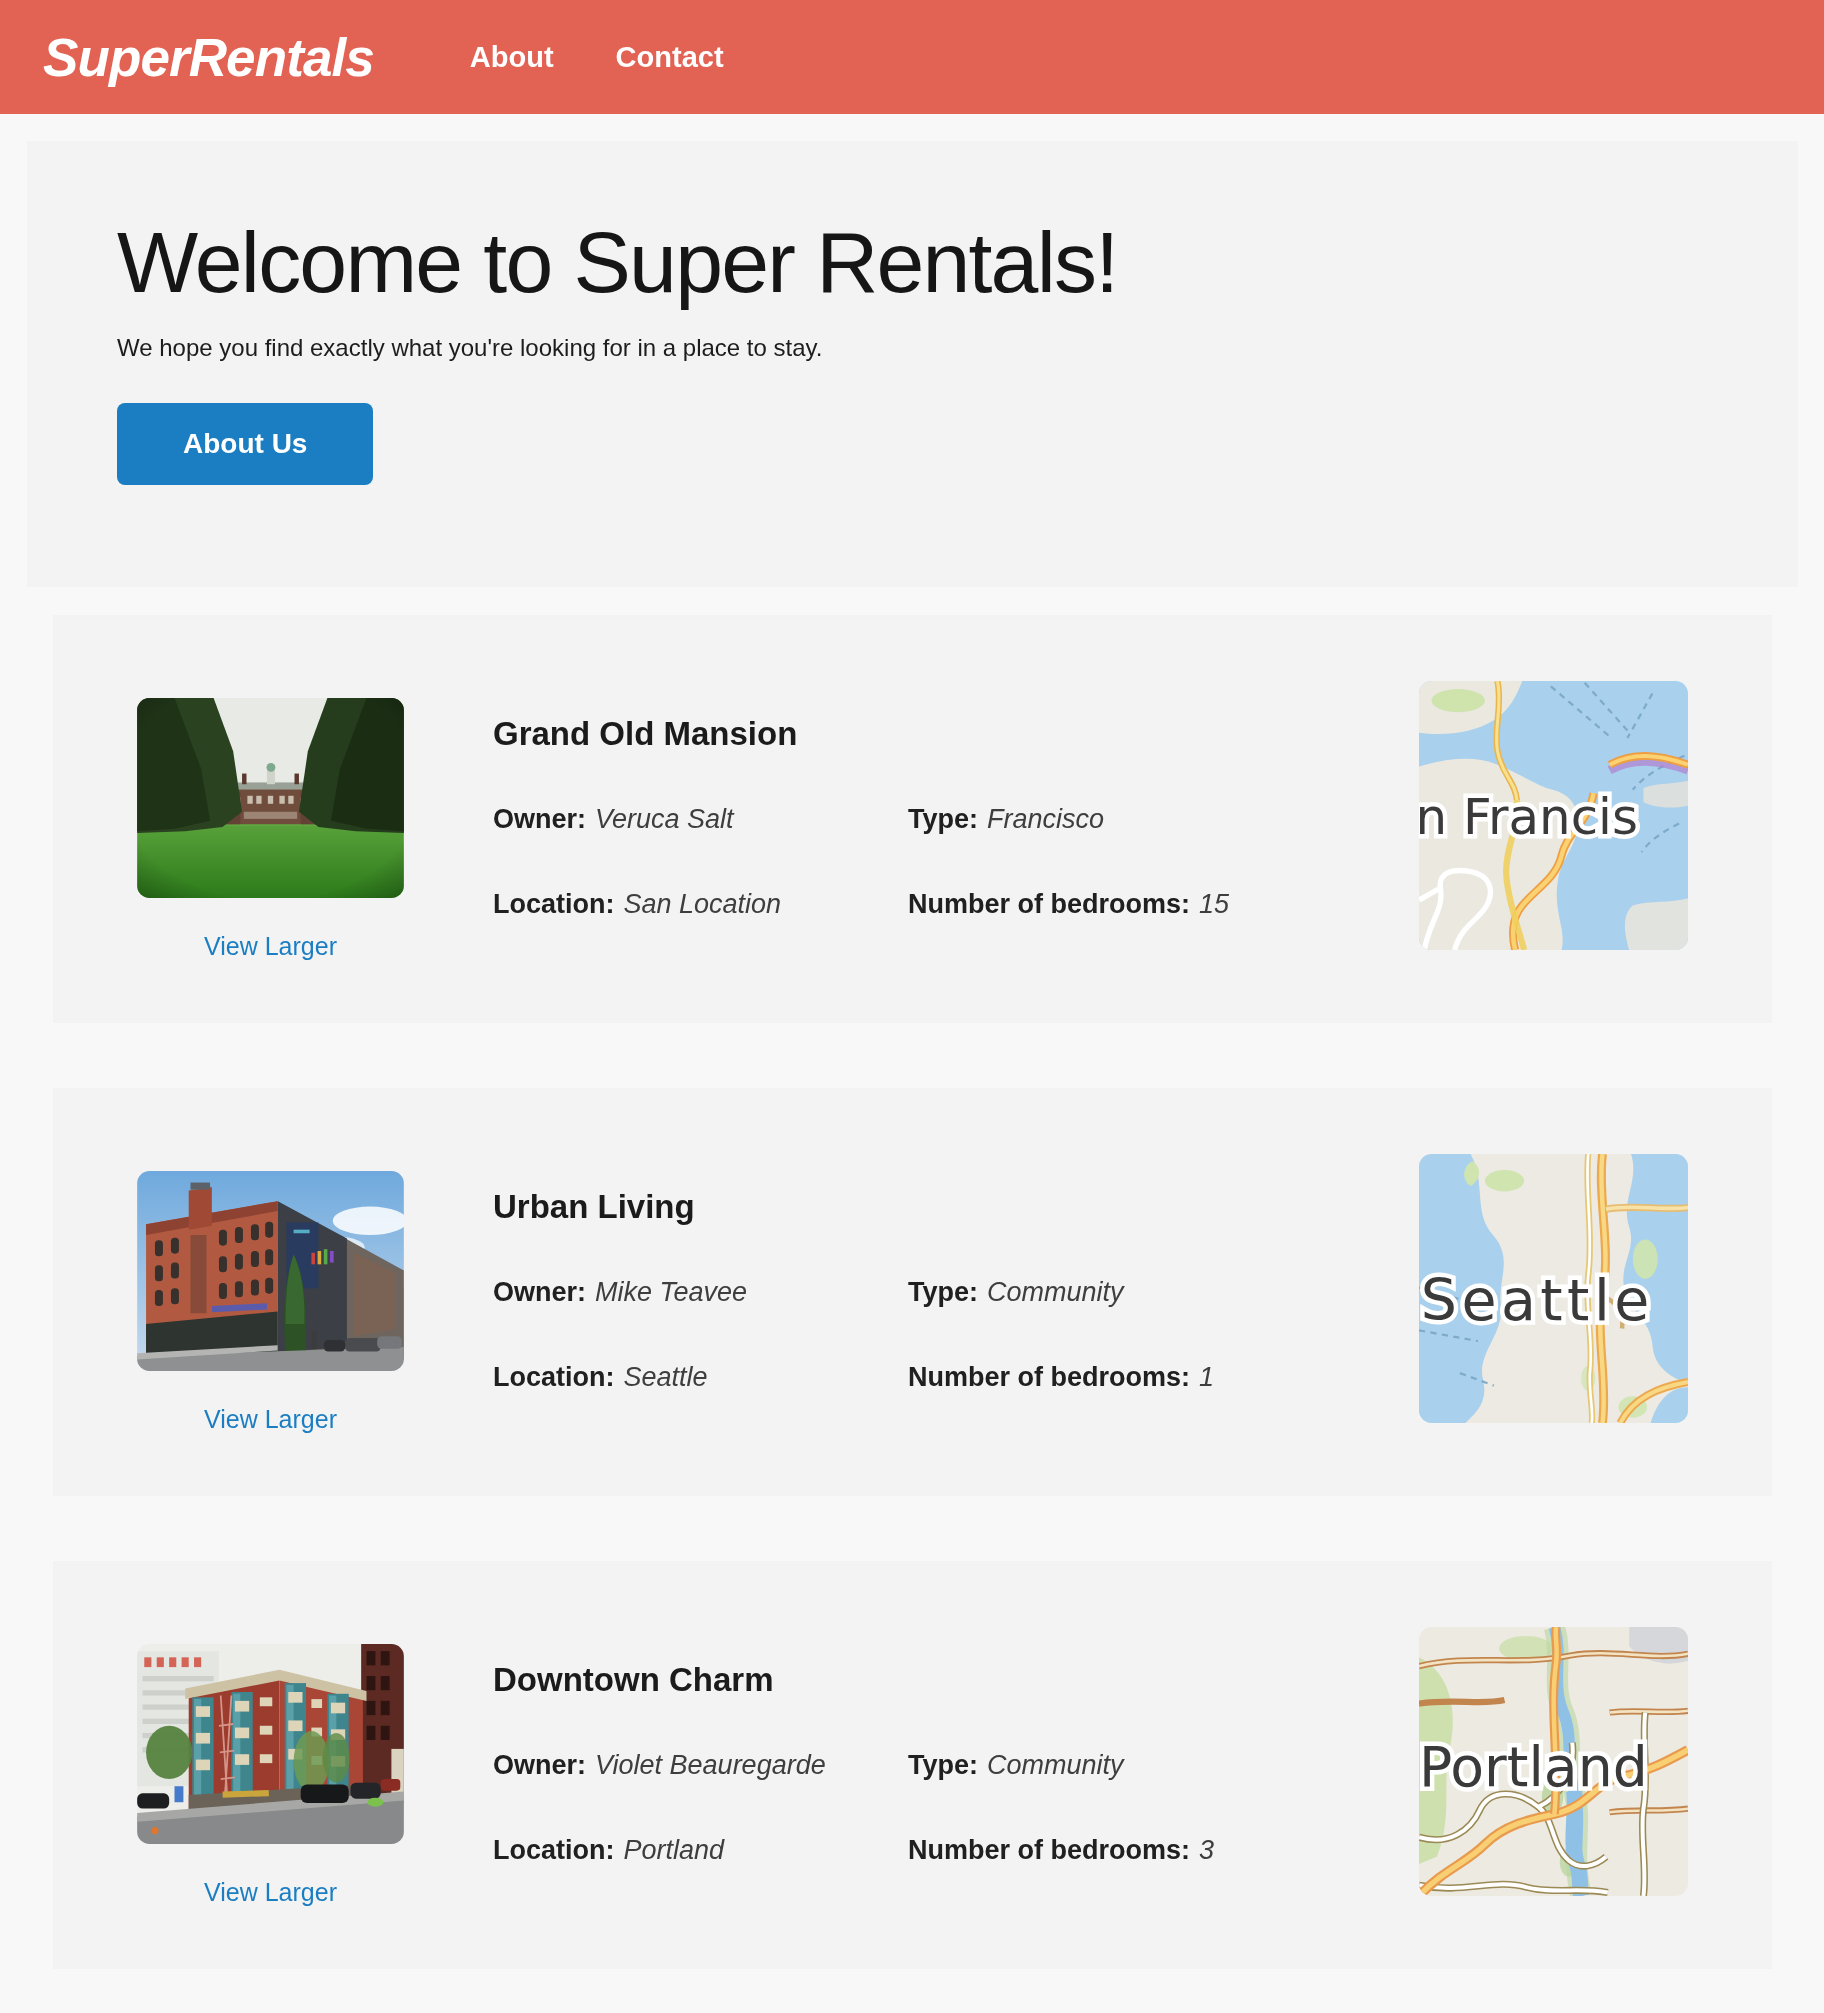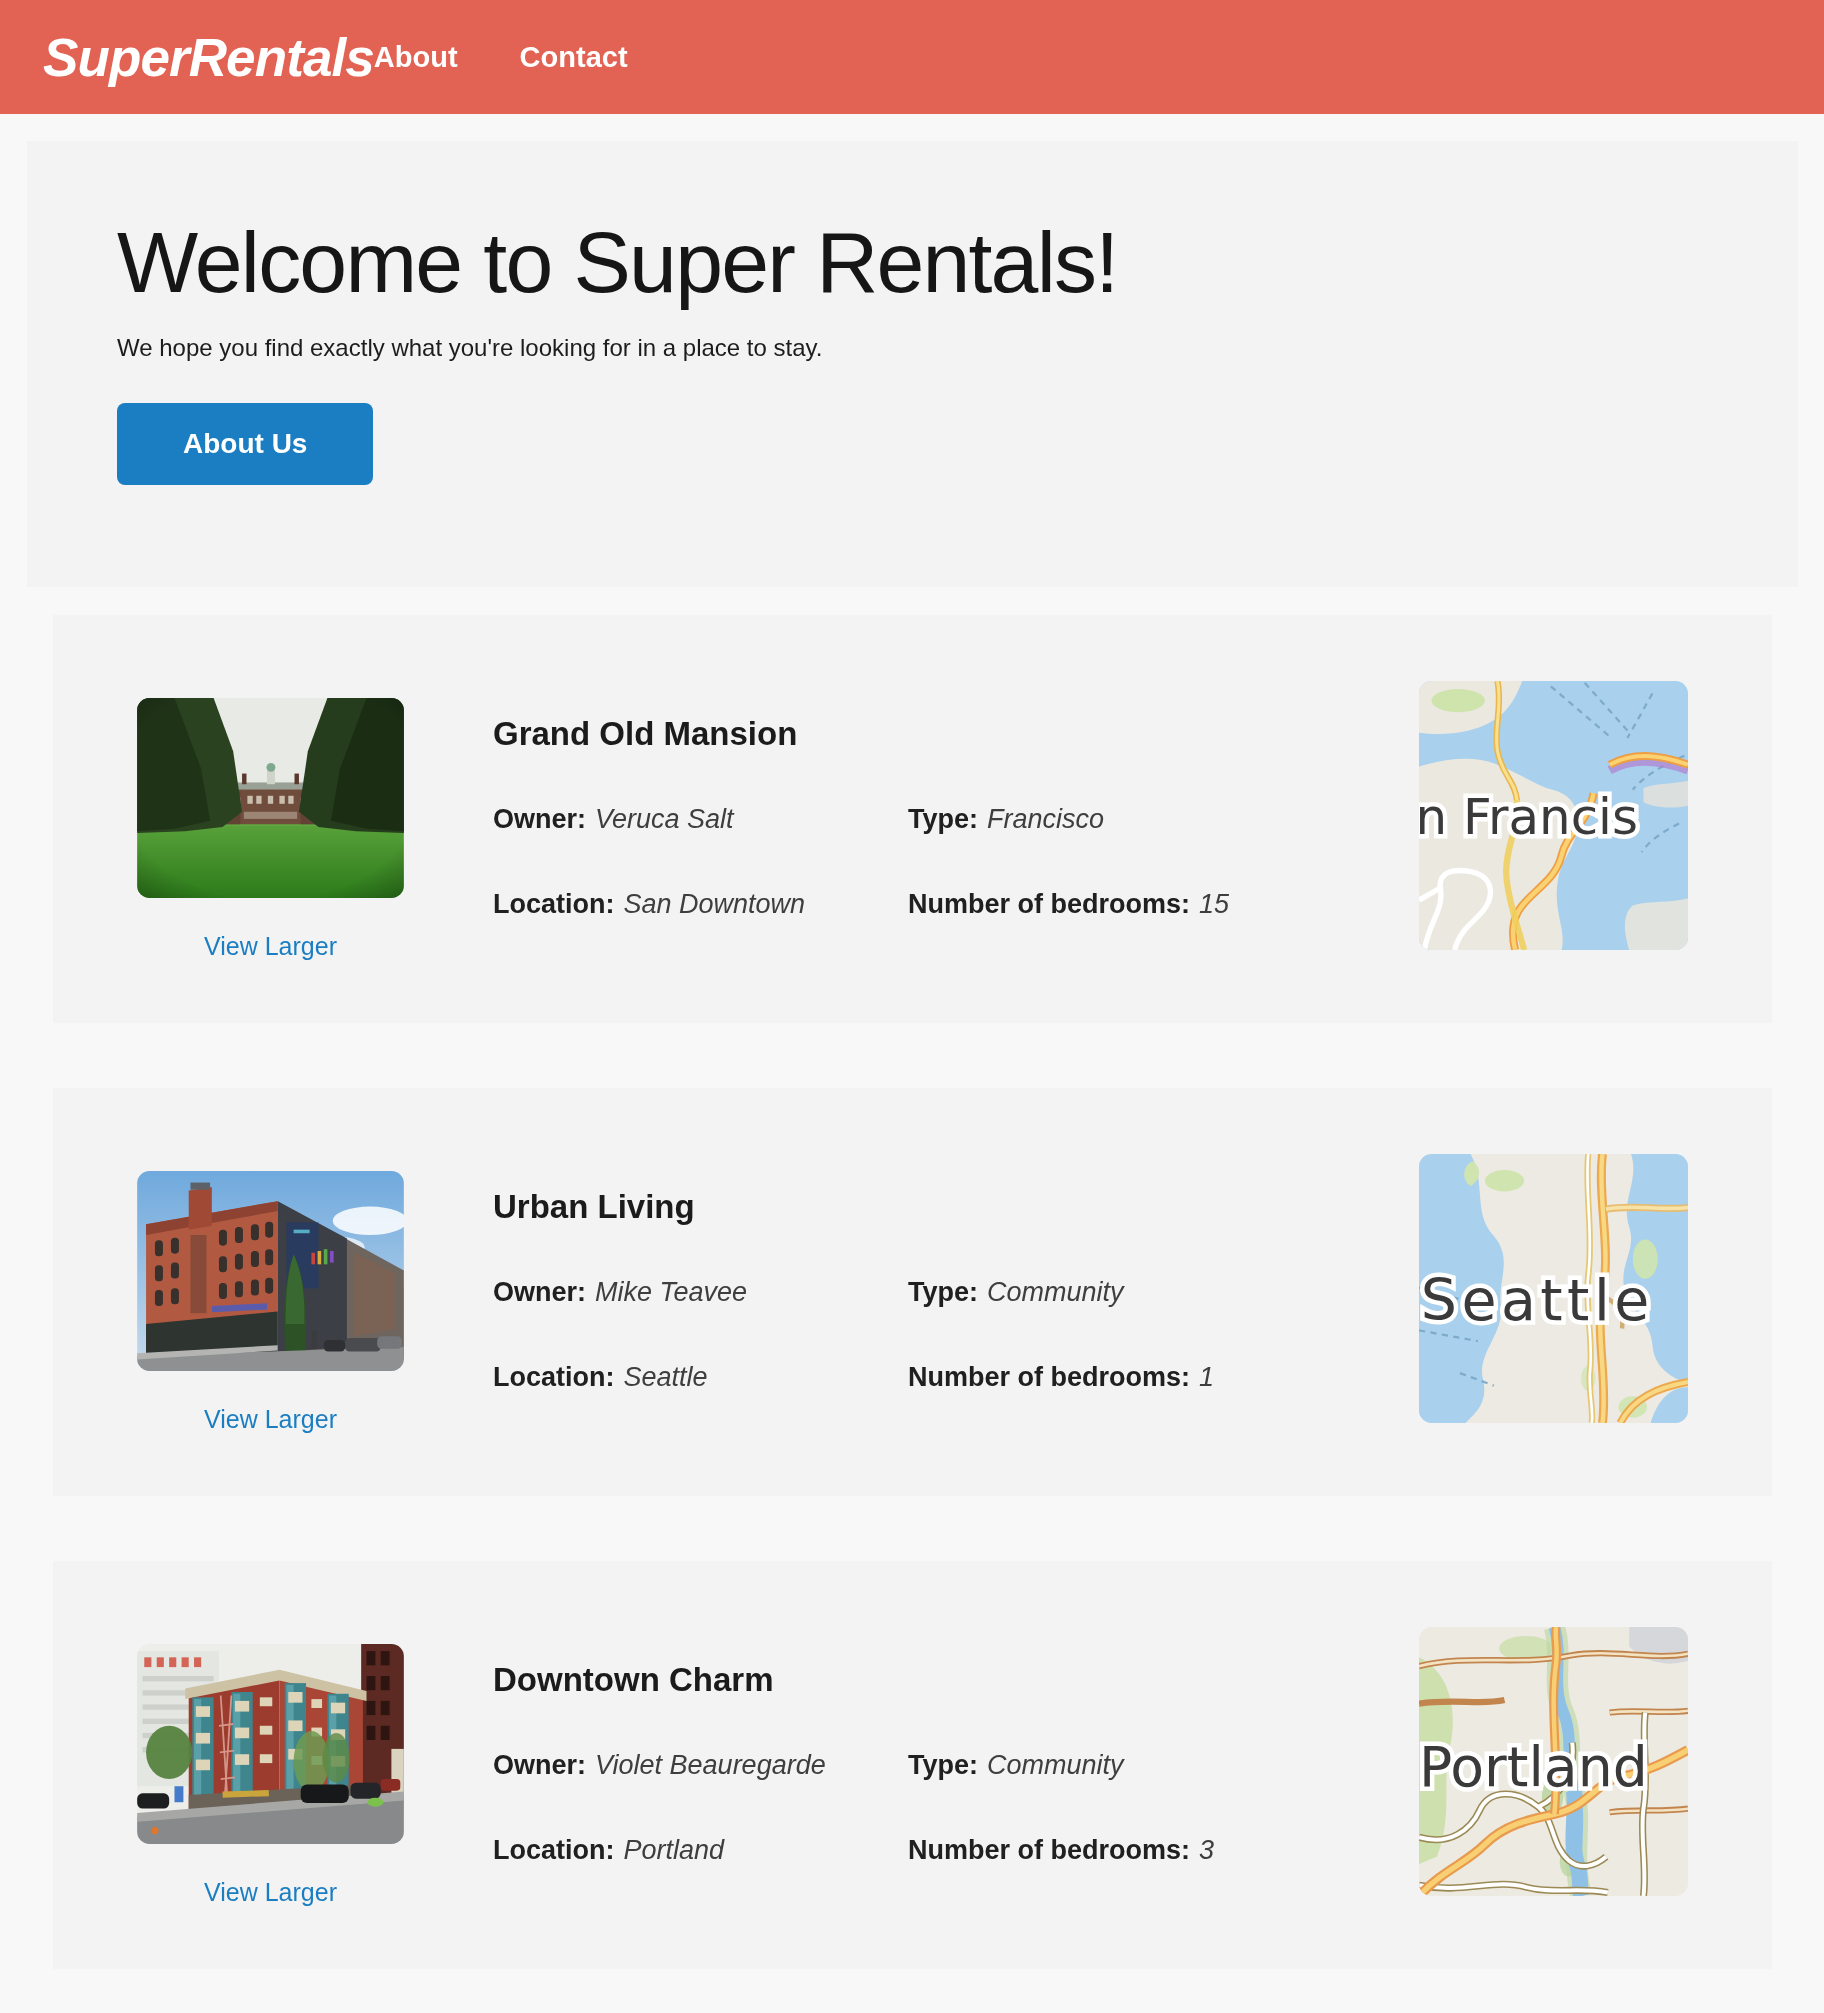--- a/index.html
+++ b/index.html
@@ -17,21 +17,21 @@
     padding:8px 43px;
   }
   .brand {
     color:#ffffff; font-size:53px; font-weight:700; font-style:italic;
     letter-spacing:-0.9px; text-decoration:none; line-height:1;
   }
   .menu-link {
     color:#ffffff; font-size:29px; font-weight:700;
     text-decoration:none; line-height:1;
   }
-  .menu-link.about { }
+  .menu-link.about { margin-left:96px; }
   .menu-link.contact { margin-left:62px; }
 
   
   .jumbo {
     margin:27px 27px 28px; height:446px;
     background:#f3f3f3;
     padding:75px 53px 0 90px;
   }
   .jumbo h1 {
     margin:0; font-size:86px; font-weight:400; color:#161616;
@@ -144,21 +144,21 @@
     <div class="details">
       <h3 class="rental-title">Grand Old Mansion</h3>
       <div class="detail-grid">
         <div class="detail">
           <span class="lbl">Owner:</span><span class="val">Veruca Salt</span>
         </div>
         <div class="detail">
           <span class="lbl">Type:</span><span class="val">Francisco</span>
         </div>
         <div class="detail">
-          <span class="lbl">Location:</span><span class="val">San Downtown</span>
+          <span class="lbl">Location:</span><span class="val">San Location</span>
         </div>
         <div class="detail">
           <span class="lbl">Number of bedrooms:</span><span class="val">15</span>
         </div>
       </div>
     </div>
     <div class="map-col">
       <svg class="map" viewBox="0 0 302 302">
         <rect width="302" height="302" fill="#a9d0ed"></rect>
         <path d="M0,0 L116,0 C108,20 100,34 84,44 C62,58 28,62 0,58 Z" fill="#ebe8e0"></path>

